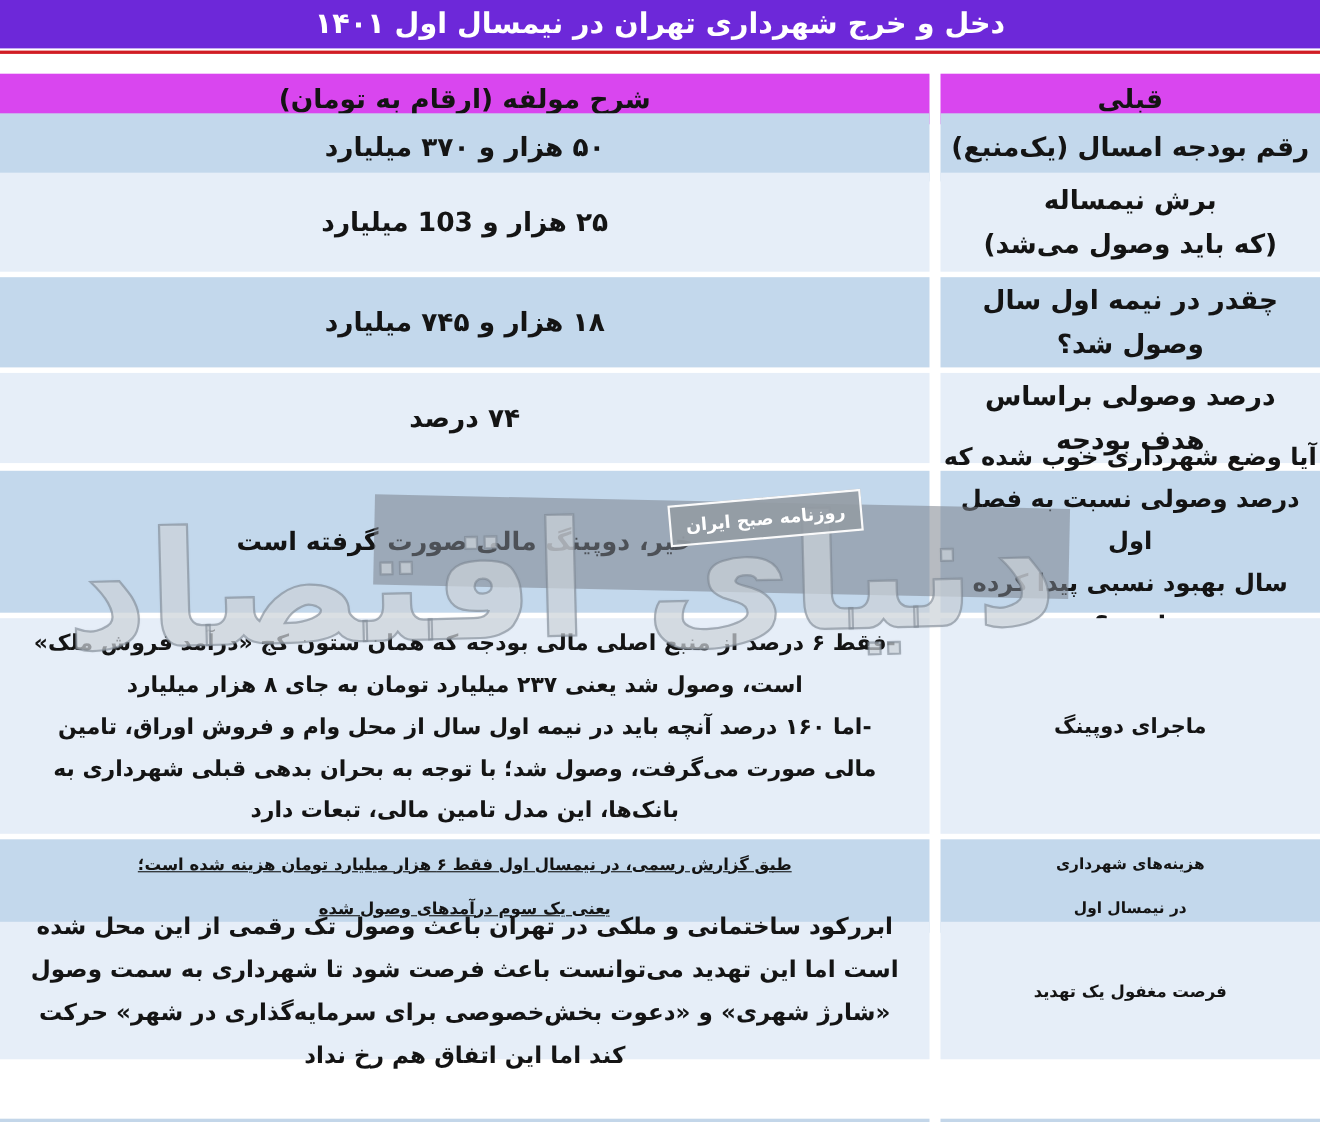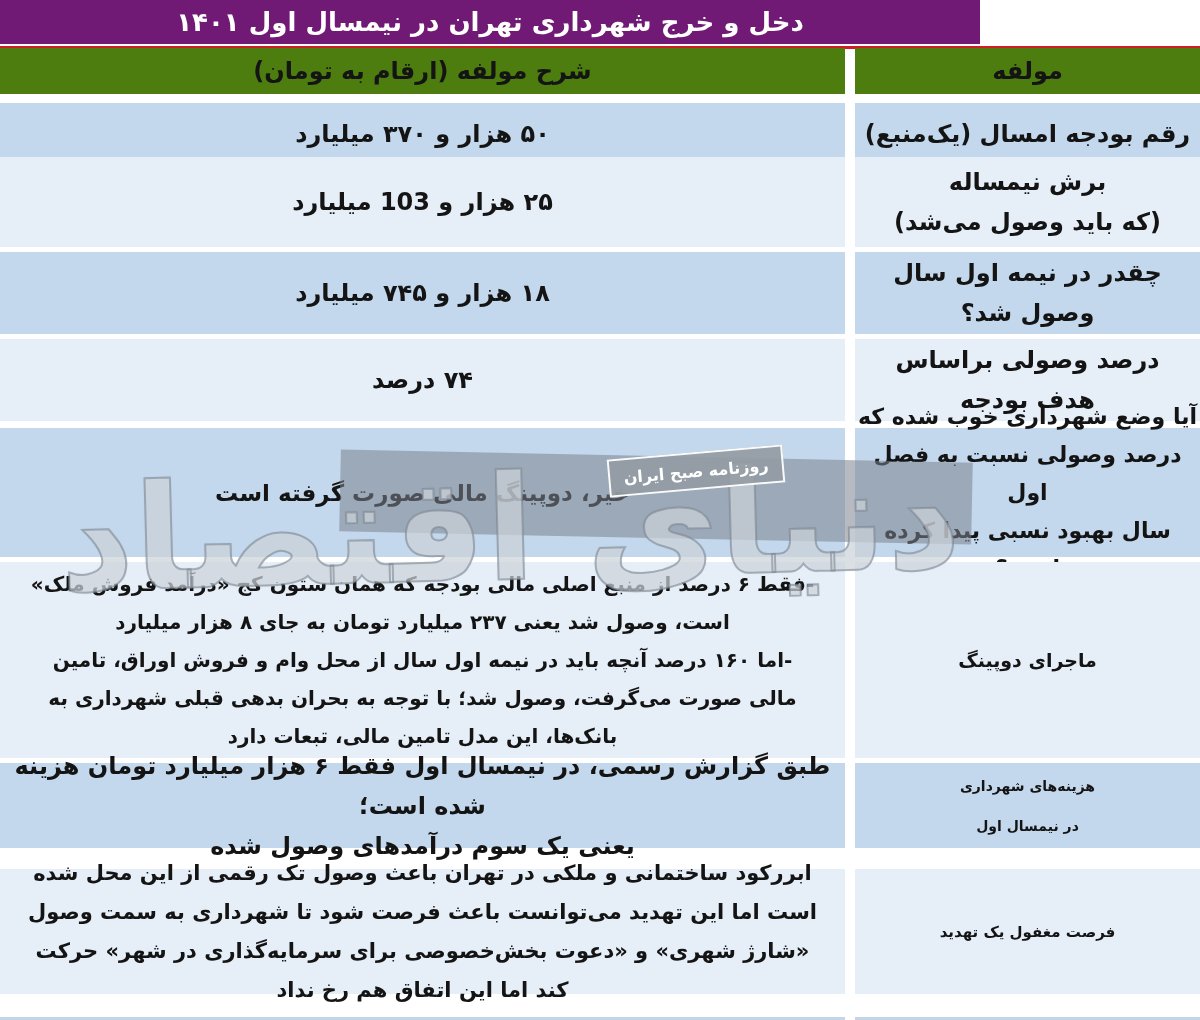--- a/index.html
+++ b/index.html
@@ -11,42 +11,42 @@
   .cell {
     position:absolute; display:flex; align-items:center; justify-content:center;
     text-align:center; white-space:pre-line; font-weight:bold; color:#141414;
   }
   .c-desc  { left:0;    width:845px; }
   .c-comp  { left:855px; width:345px; }
   .dark  { background:#c3d8ec; }
   .light { background:#e6eef8; }
 
   .title-bar {
-    position:absolute; left:0; top:0; width:980px; height:44px;
-    background:#701a75; color:#ffffff; display:flex; align-items:center;
+    position:absolute; left:0; top:0; width:1200px; height:44px;
+    background:#6d28d9; color:#ffffff; display:flex; align-items:center;
     justify-content:center; font-weight:bold; font-size:26px;
   }
   .title-strip { position:absolute; left:0; top:46px; width:1200px; height:3px; background:#d11d24; }
 
-  .hdr { top:48px; height:46px; background:#4d7c0f; font-size:24px; }
+  .hdr { top:67px; height:46px; background:#d946ef; font-size:24px; }
 
   .r1 { top:103px; height:62px; font-size:24px; }
   .r2 { top:157px; height:90px; font-size:24px; line-height:40px; }
   .r3 { top:252px; height:82px; font-size:24px; line-height:40px; }
   .r4 { top:339px; height:82px; font-size:24px; line-height:40px; }
   .r5 { top:428px; height:129px; line-height:38px; }
   .r5.c-desc { font-size:23px; }
   .r5.c-comp { font-size:22px; }
   .r6 { top:562px; height:196px; }
   .r6.c-desc { font-size:20px; line-height:38px; }
   .r6.c-comp { font-size:19px; }
   .r7 { top:763px; height:85px; line-height:40px; }
-  .r7.c-desc { font-size:24px; }
+  .r7.c-desc { font-size:15px;text-decoration:underline; }
   .r7.c-comp { font-size:14px; }
-  .r8 { top:869px; height:125px; }
+  .r8 { top:838px; height:125px; }
   .r8.c-desc { font-size:21px; line-height:39px; }
   .r8.c-comp { font-size:15px; }
 
   .bottom-edge { position:absolute; top:1017px; height:3px; background:#c3d6e9; }
   .be-desc { left:0; width:845px; }
   .be-comp { left:855px; width:345px; }
 
   
   .wm-band {
     position:absolute; left:340px; top:456px; width:632px; height:82px;
@@ -74,21 +74,21 @@
 <body>
 
 <div class="page">
 
   <div class="title-bar">
     <span>دخل و خرج شهرداری تهران در نیمسال اول ۱۴۰۱</span>
   </div>
   <div class="title-strip"></div>
 
   <div class="cell c-desc hdr">شرح مولفه (ارقام به تومان)</div>
-  <div class="cell c-comp hdr">مولفه</div>
+  <div class="cell c-comp hdr">قبلی</div>
 
   <div class="cell c-desc r1 dark">۵۰ هزار و ۳۷۰ میلیارد</div>
   <div class="cell c-comp r1 dark">رقم بودجه امسال (یک‌منبع)</div>
 
   <div class="cell c-desc r2 light">۲۵ هزار و 103 میلیارد</div>
   <div class="cell c-comp r2 light">برش نیمساله
 (که باید وصول می‌شد)</div>
 
   <div class="cell c-desc r3 dark">۱۸ هزار و ۷۴۵ میلیارد</div>
   <div class="cell c-comp r3 dark">چقدر در نیمه اول سال

